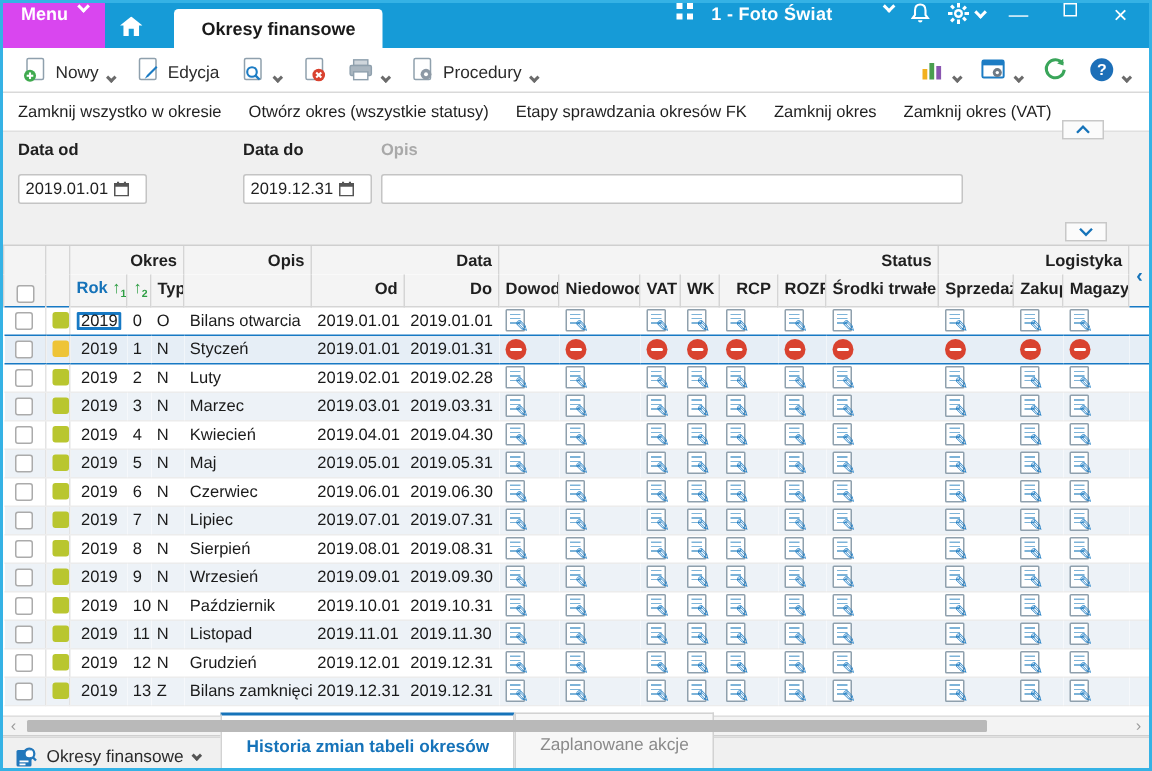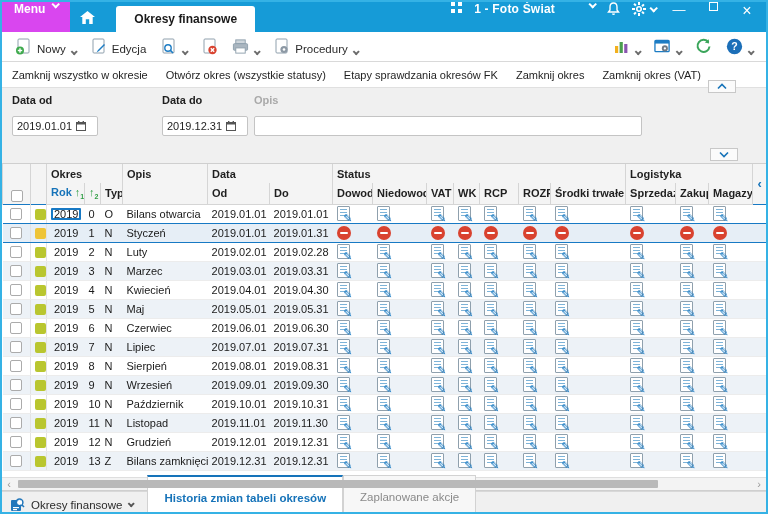--- a/index.html
+++ b/index.html
@@ -33,21 +33,21 @@
   .collapse-btn svg { display:block; }
   
   .filter { height:76px; background:#f0f0f0; border-bottom:1px solid #cfcfcf; position:relative; padding:4px 10px; font-size:11px; flex:0 0 auto; }
   .f-label { position:absolute; top:6px; font-weight:bold; color:#1f1f1f; }
   .f-label.dim { color:#a9a9a9; font-weight:bold; }
   .f-input { position:absolute; top:28px; height:20px; background:#fff; border:1px solid #c4c4c4; border-radius:2px; display:flex; align-items:center; padding:0 4px; gap:4px; font-size:11px; color:#1f1f1f; }
   .expand-btn { position:absolute; right:28px; bottom:2px; width:28px; height:13px; background:#fbfbfb; border:1px solid #c8c8c8; display:flex; align-items:center; justify-content:center; }
   
   .tablewrap { flex:0 0 auto; }
   table { border-collapse:collapse; table-layout:fixed; width:764px; font-size:11px; }
-  thead td { background:#f4f4f4; border:1px solid #d5d5d5; border-top:none; color:#1f1f1f; font-weight:bold; padding:2px 4px; white-space:nowrap; overflow:hidden; }
+  thead td { background:#f4f4f4; border:1px solid #d5d5d5; border-top:none; color:#1f1f1f; font-weight:bold; padding:2px 4px; white-space:nowrap; overflow:hidden;text-align:right; }
   thead tr.grp td { height:19px; border-bottom:none; }
   thead tr.sub td { height:21px; }
   thead td.nb { border-left:none; }
   .rok-hd { color:#1673b9; }
   .sort-arrow { color:#2f9e44; font-weight:bold; }
   .sort-arrow sub { font-size:7px; color:#2f9e44; }
   .chev-col { color:#1673b9; text-align:center; font-weight:bold; font-size:13px; padding:0; }
   tbody td { height:19px; padding:0 4px; white-space:nowrap; overflow:hidden; border-bottom:1px solid #ececec; color:#1a1a1a; }
   tbody tr:nth-child(even) { background:#edf2f7; }
   tbody td.c-sel, tbody td.c-color { border-right:1px solid #e3e3e3; }

